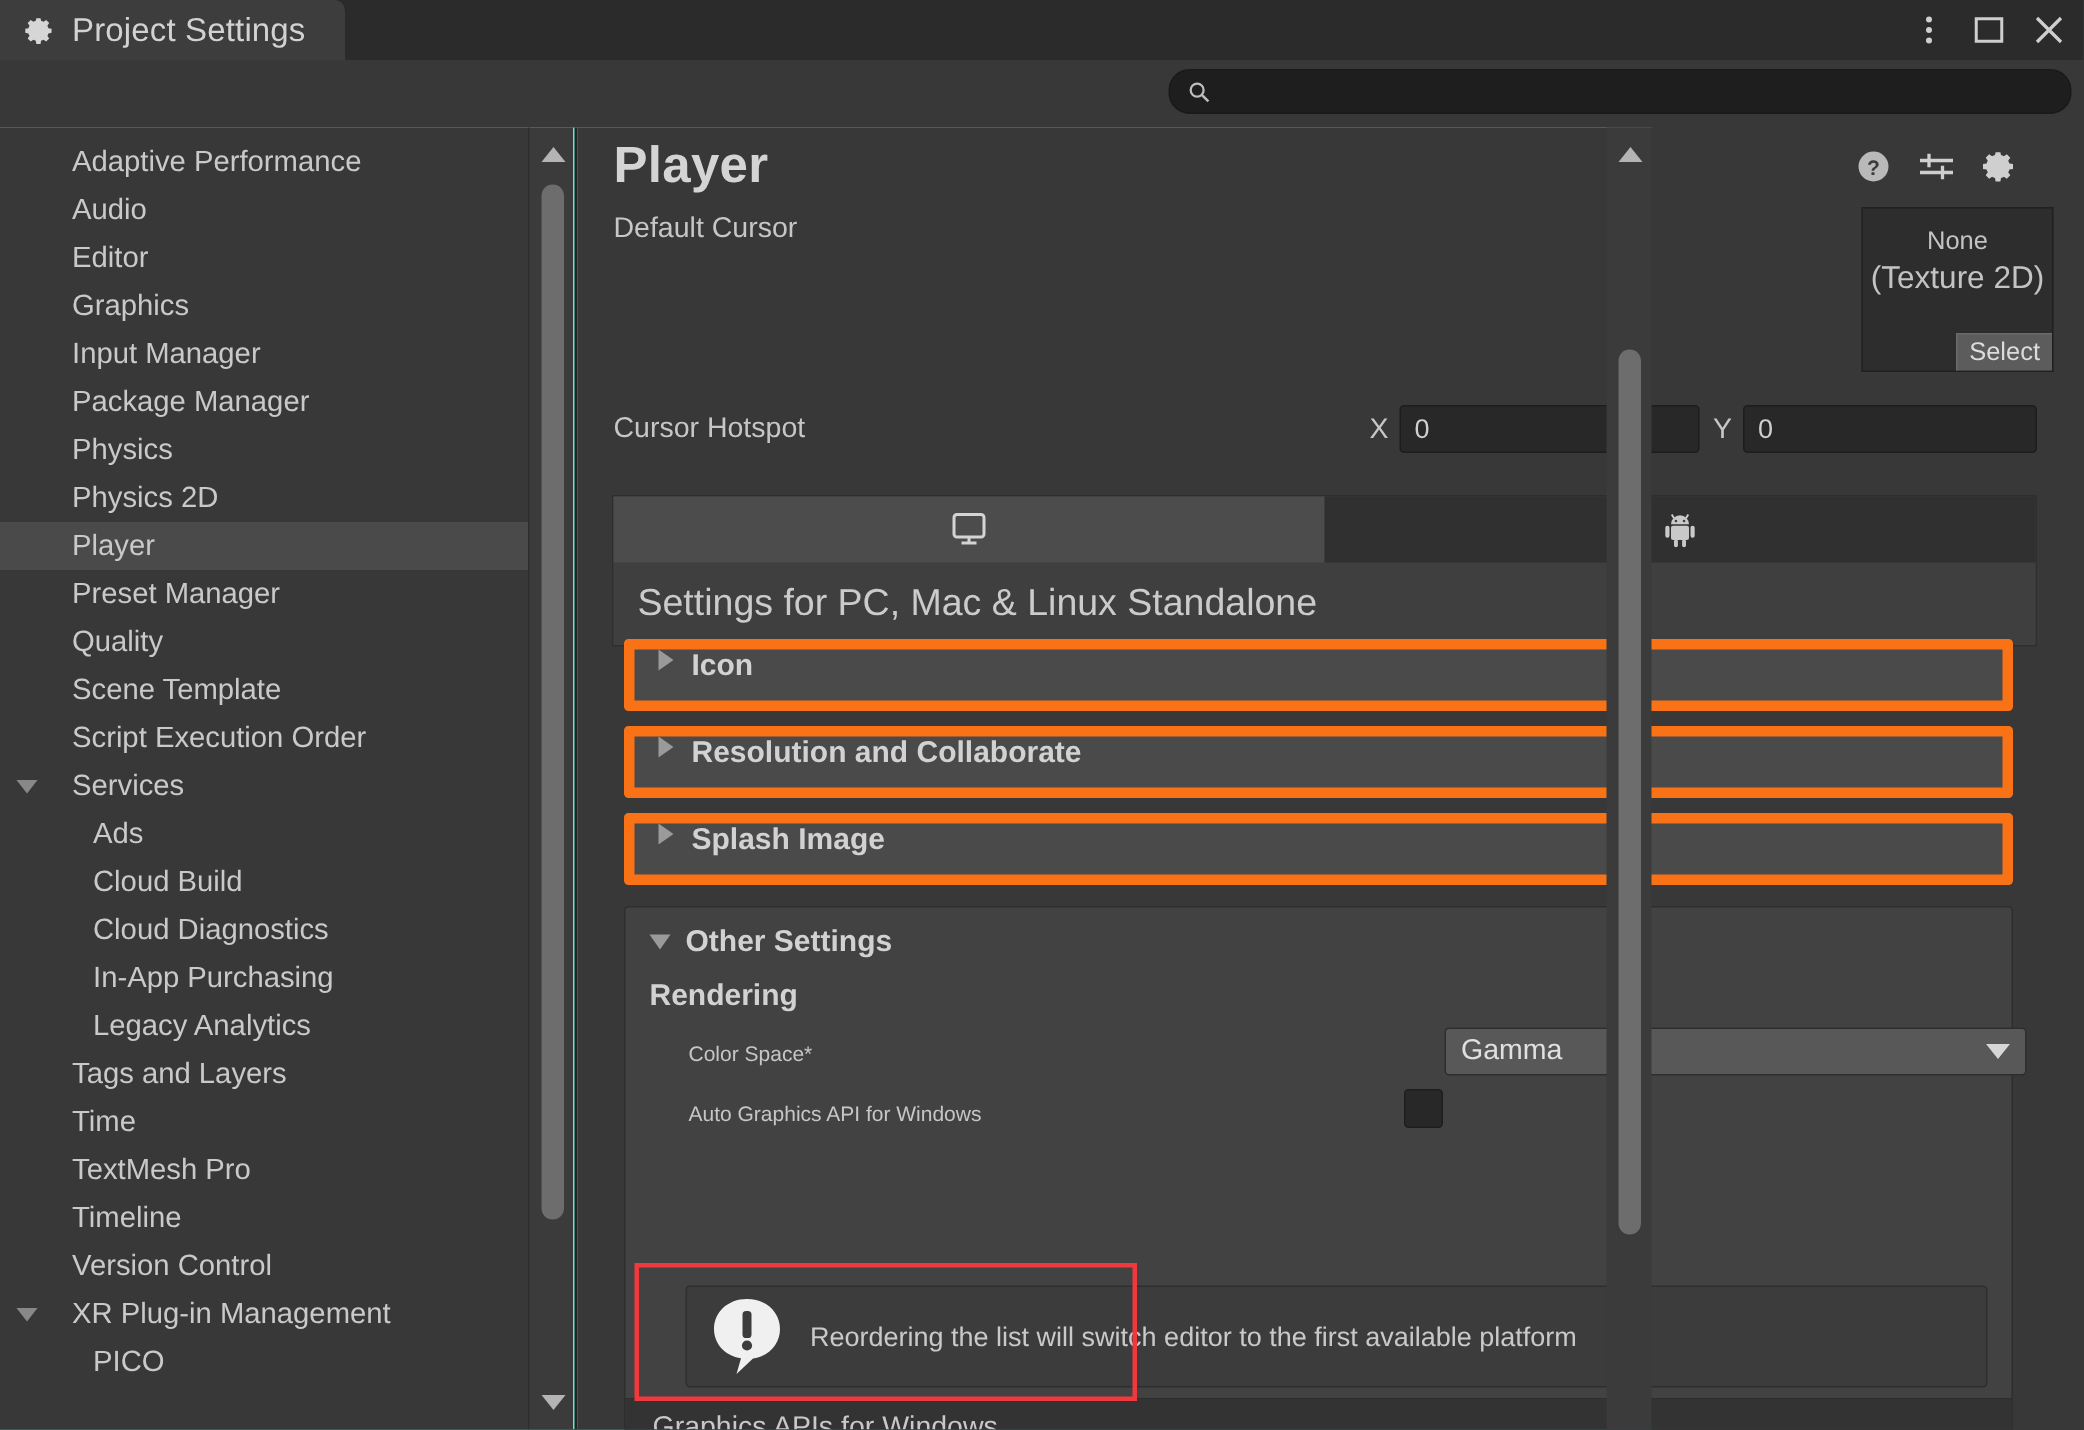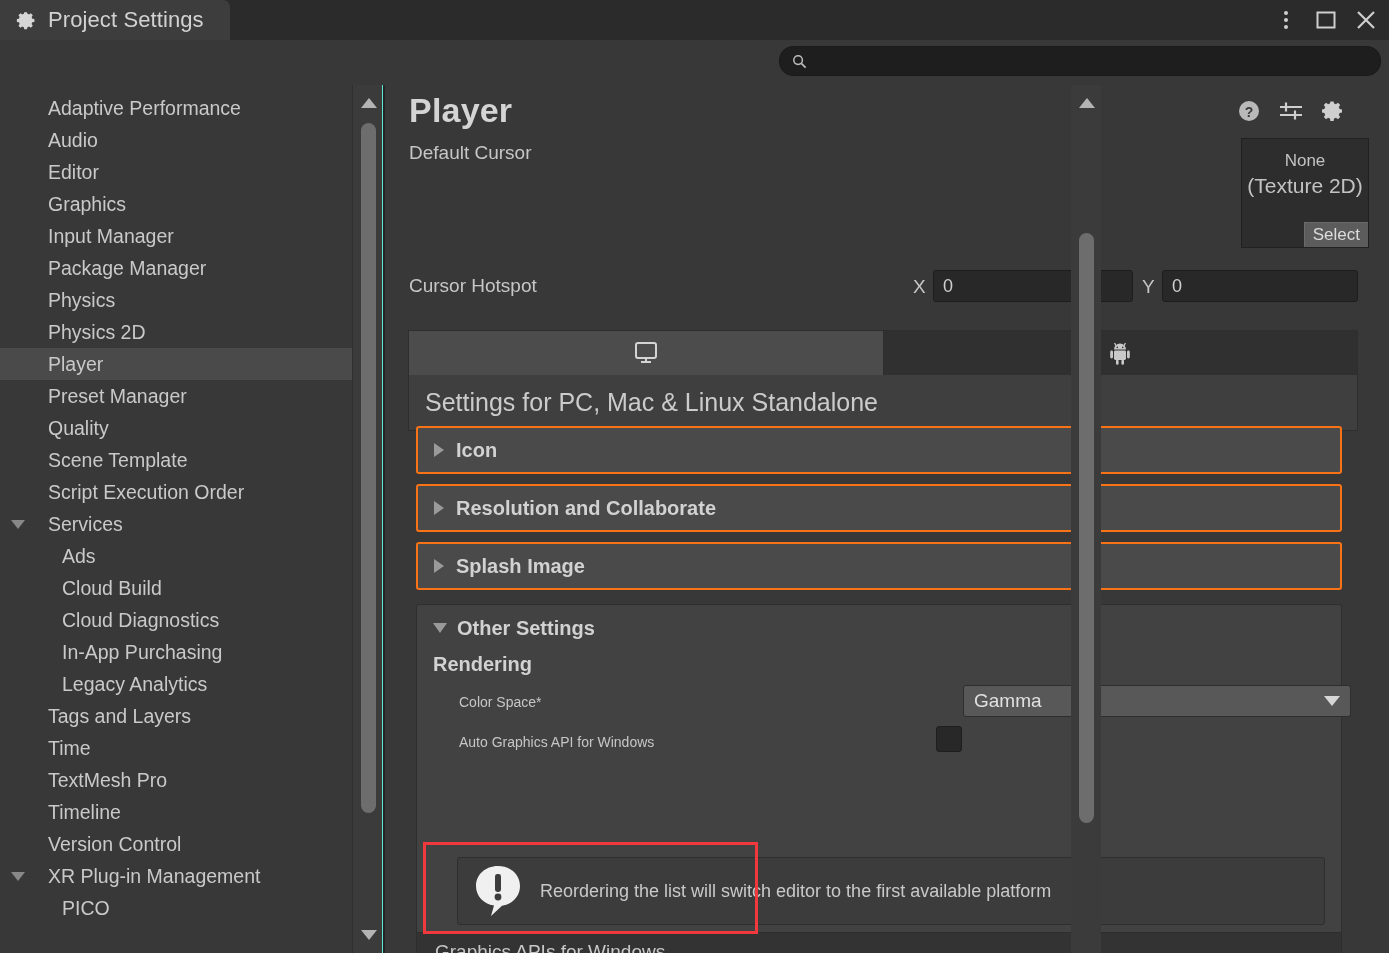--- a/index.html
+++ b/index.html
@@ -152,22 +152,22 @@
   .plat-tab.active { background: #4c4c4c; }
   .plat-tab.inactive { background: #303030; border-right: 0; }
   .plat-desc {
     padding: 13px 0 13px 16px; font-size: 25px; color: #cbcbcb;
     background: #3f3f3f;
   }
 
   
   .foldout {
     position: absolute; left: 31px; width: 926px; height: 48px;
-    background: #4a4a4a; border: 2px solid #f97316; border-radius: 3px;
-    display: flex; align-items: center; padding-left: 16px;
+    background: #4a4a4a; border: 7px solid #f97316; border-radius: 3px;
+    display: flex; padding-left: 16px;
   }
   .fold-tri-right {
     width: 0; height: 0; margin-right: 12px;
     border-top: 7px solid transparent; border-bottom: 7px solid transparent;
     border-left: 10px solid #9a9a9a;
   }
   .fold-tri-down {
     width: 0; height: 0; margin-right: 10px;
     border-left: 7px solid transparent; border-right: 7px solid transparent;
     border-top: 10px solid #9a9a9a;

